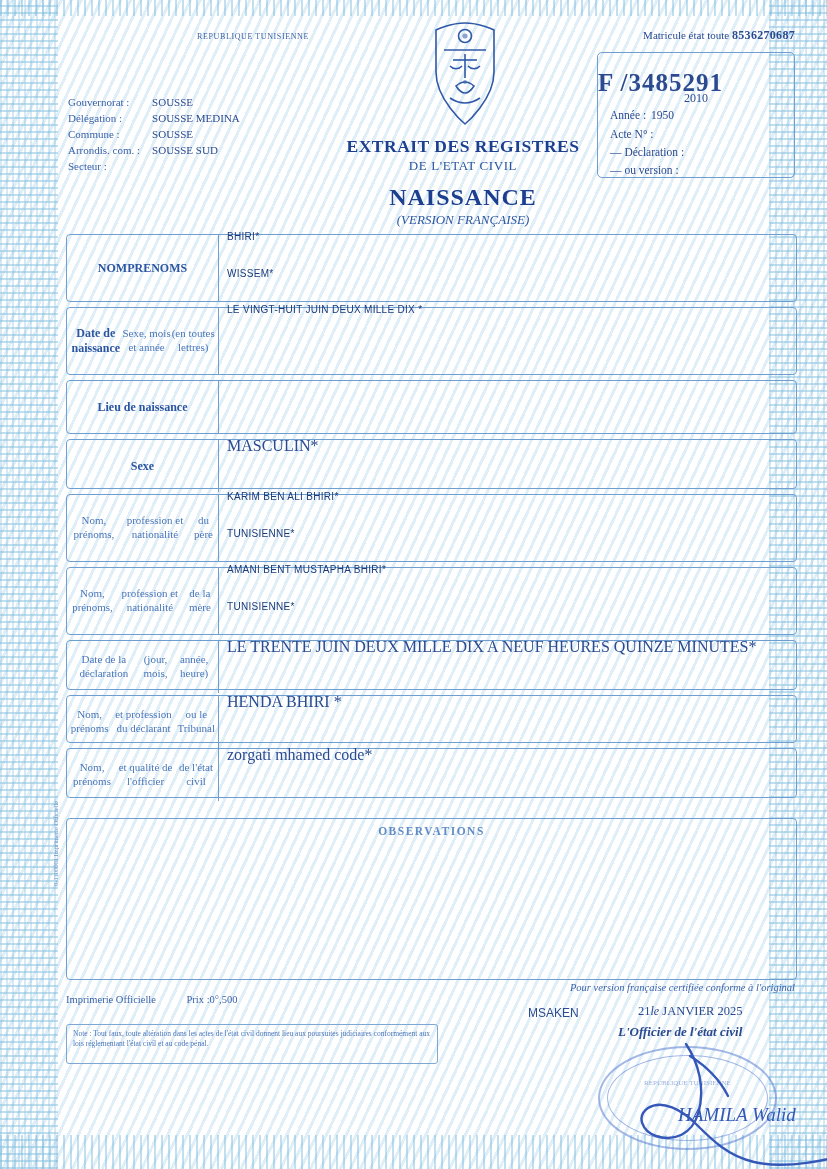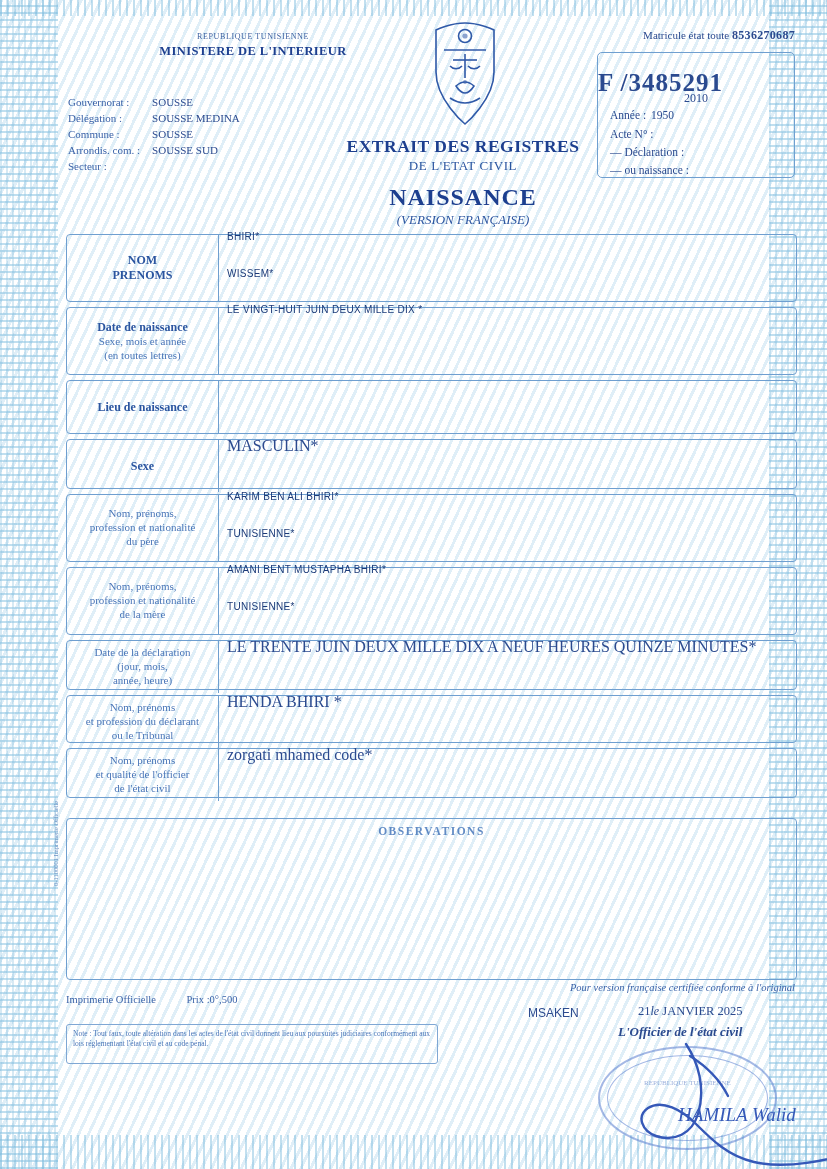--- a/index.html
+++ b/index.html
@@ -99,21 +99,21 @@
   .regline.l4{top:111px;}
   .regline .v{margin-left:2px;}
 
   
   .rows{position:absolute;left:8px;right:8px;top:228px;}
   .row{
     display:flex;border:1.2px solid #6f9fd0;border-radius:4px;margin-bottom:5px;
     background:transparent;
   }
   .rlabel{
-    width:152px;min-height:52px;display:flex;flex-direction:column;
+    width:152px;min-height:52px;display:flex;flex-direction:row;
     align-items:center;justify-content:center;
     border-right:1.2px solid #6f9fd0;
     text-align:center;padding:4px 3px;box-sizing:border-box;
   }
   .rlabel .t1{font-size:12px;font-weight:bold;color:#2b55a0;line-height:1.25;}
   .rlabel .t2{font-size:11px;color:#4a76b8;line-height:1.25;}
   .rvals{flex:1;position:relative;padding:2px 8px 2px 8px;box-sizing:border-box;}
   .v1,.v2{
     font-size:10px;color:#1b3a78;letter-spacing:.3px;
     font-family:"Liberation Sans", sans-serif;
@@ -203,21 +203,20 @@
 <div class="page">
   <div class="edge-top"></div>
   <div class="edge left"></div>
   <div class="edge right"></div>
   <div class="edge-bottom"></div>
 
   <div class="sheet">
 
     <div class="hdr">
       <div class="rep">REPUBLIQUE TUNISIENNE</div>
-      <div class="ministere">MINISTERE DE L'INTERIEUR</div>
 
       <table class="gov-table">
         <tbody>
             <tr>
           <td class="lbl">Gouvernorat :</td>
           <td class="val">SOUSSE</td>
         </tr>
         <tr>
           <td class="lbl">Délégation :</td>
           <td class="val">SOUSSE MEDINA</td>
@@ -276,21 +275,21 @@
         </div>
         <div class="regline l2">
           <span>Acte N° :</span>
           <span class="v"></span>
         </div>
         <div class="regline l3">
           <span>— Déclaration :</span>
           <span class="v"></span>
         </div>
         <div class="regline l4">
-          <span>— ou naissance :</span>
+          <span>— ou version :</span>
           <span class="v"></span>
         </div>
       </div>
     </div>
 
     <div class="rows">
 
       <div class="row h1">
         <div class="rlabel">
           <div class="t1">NOM</div>

